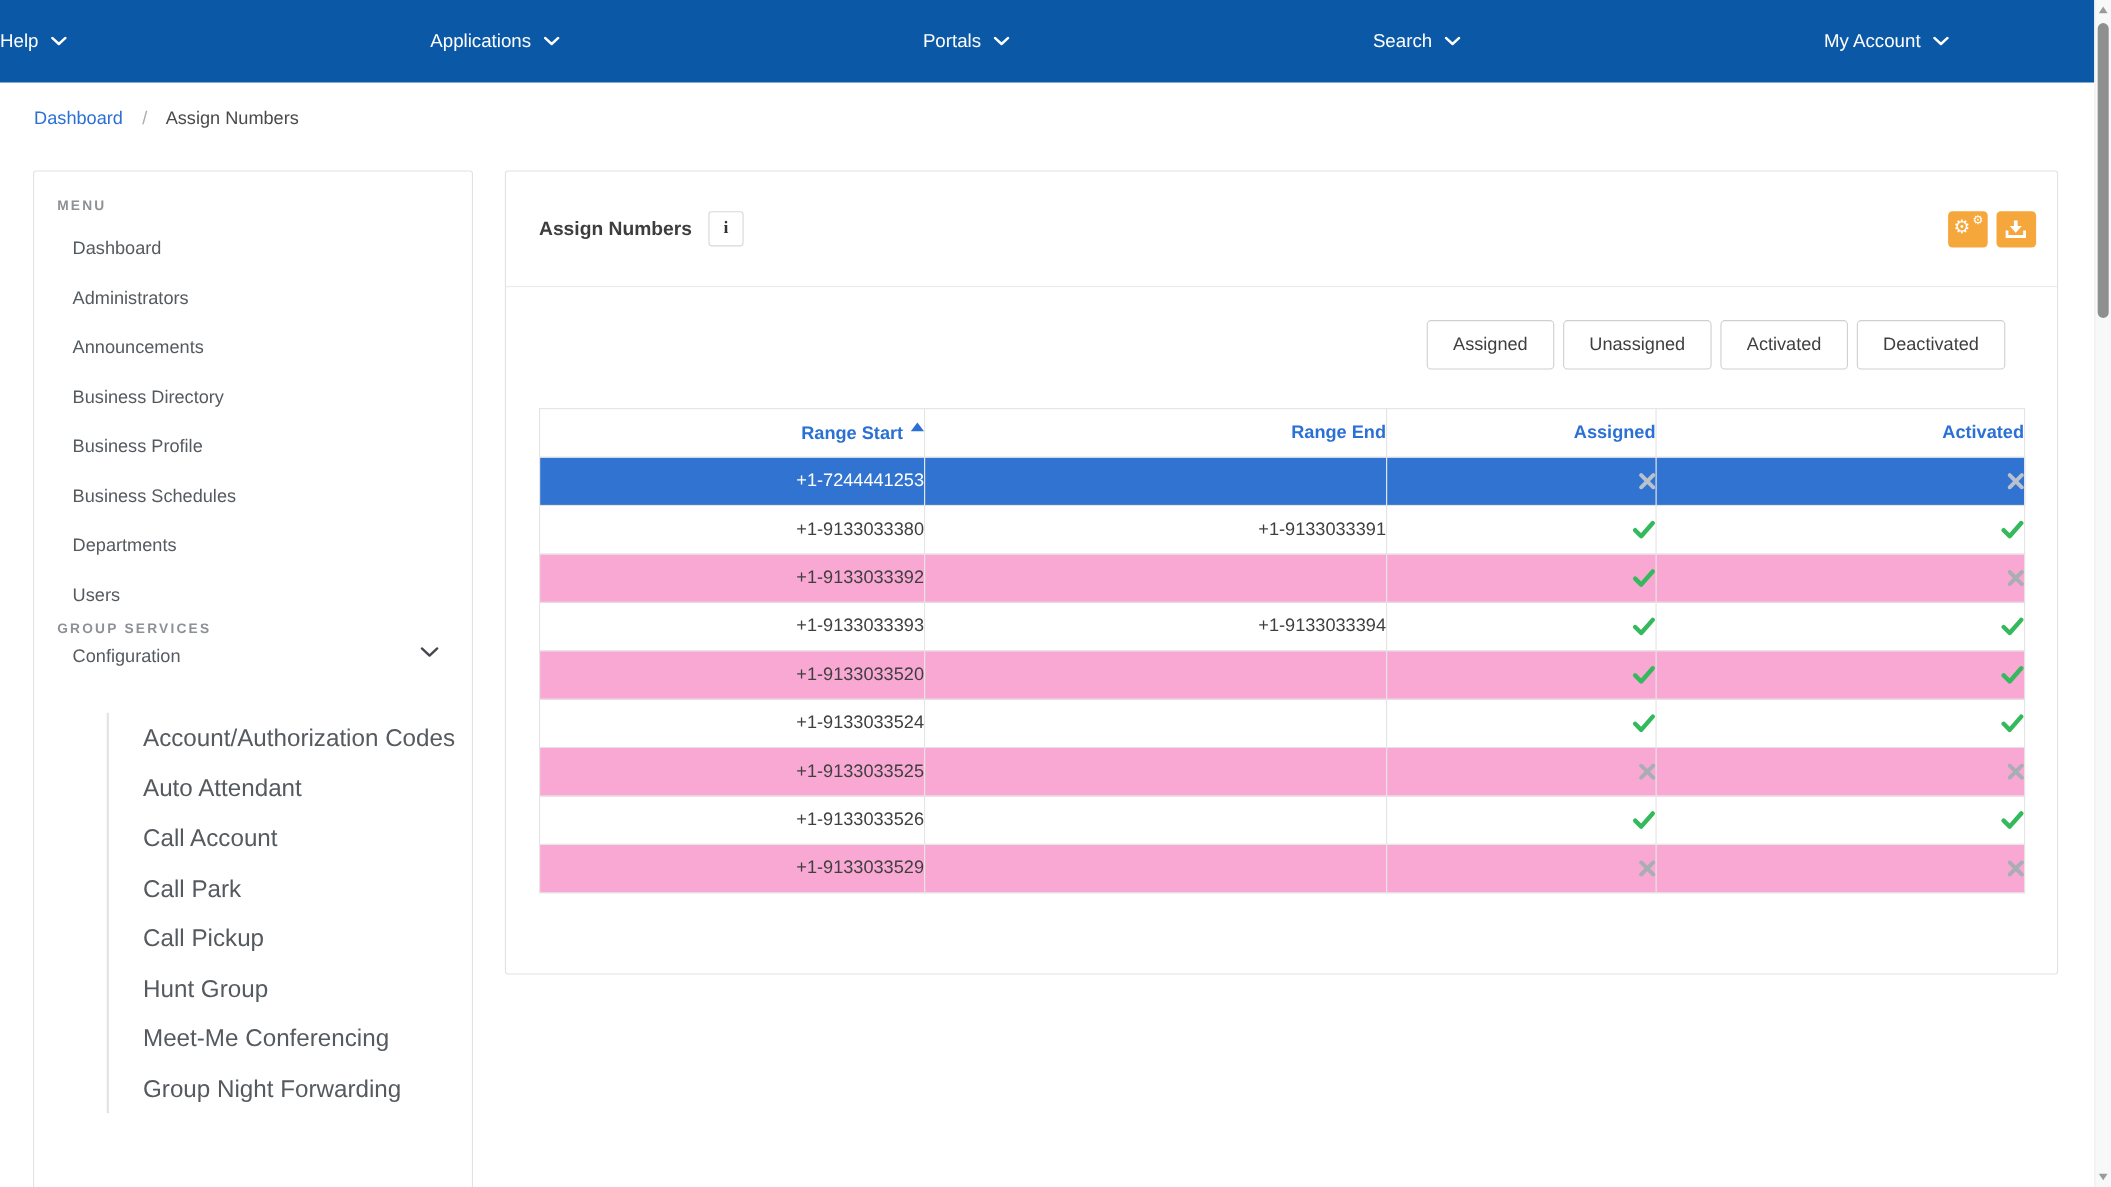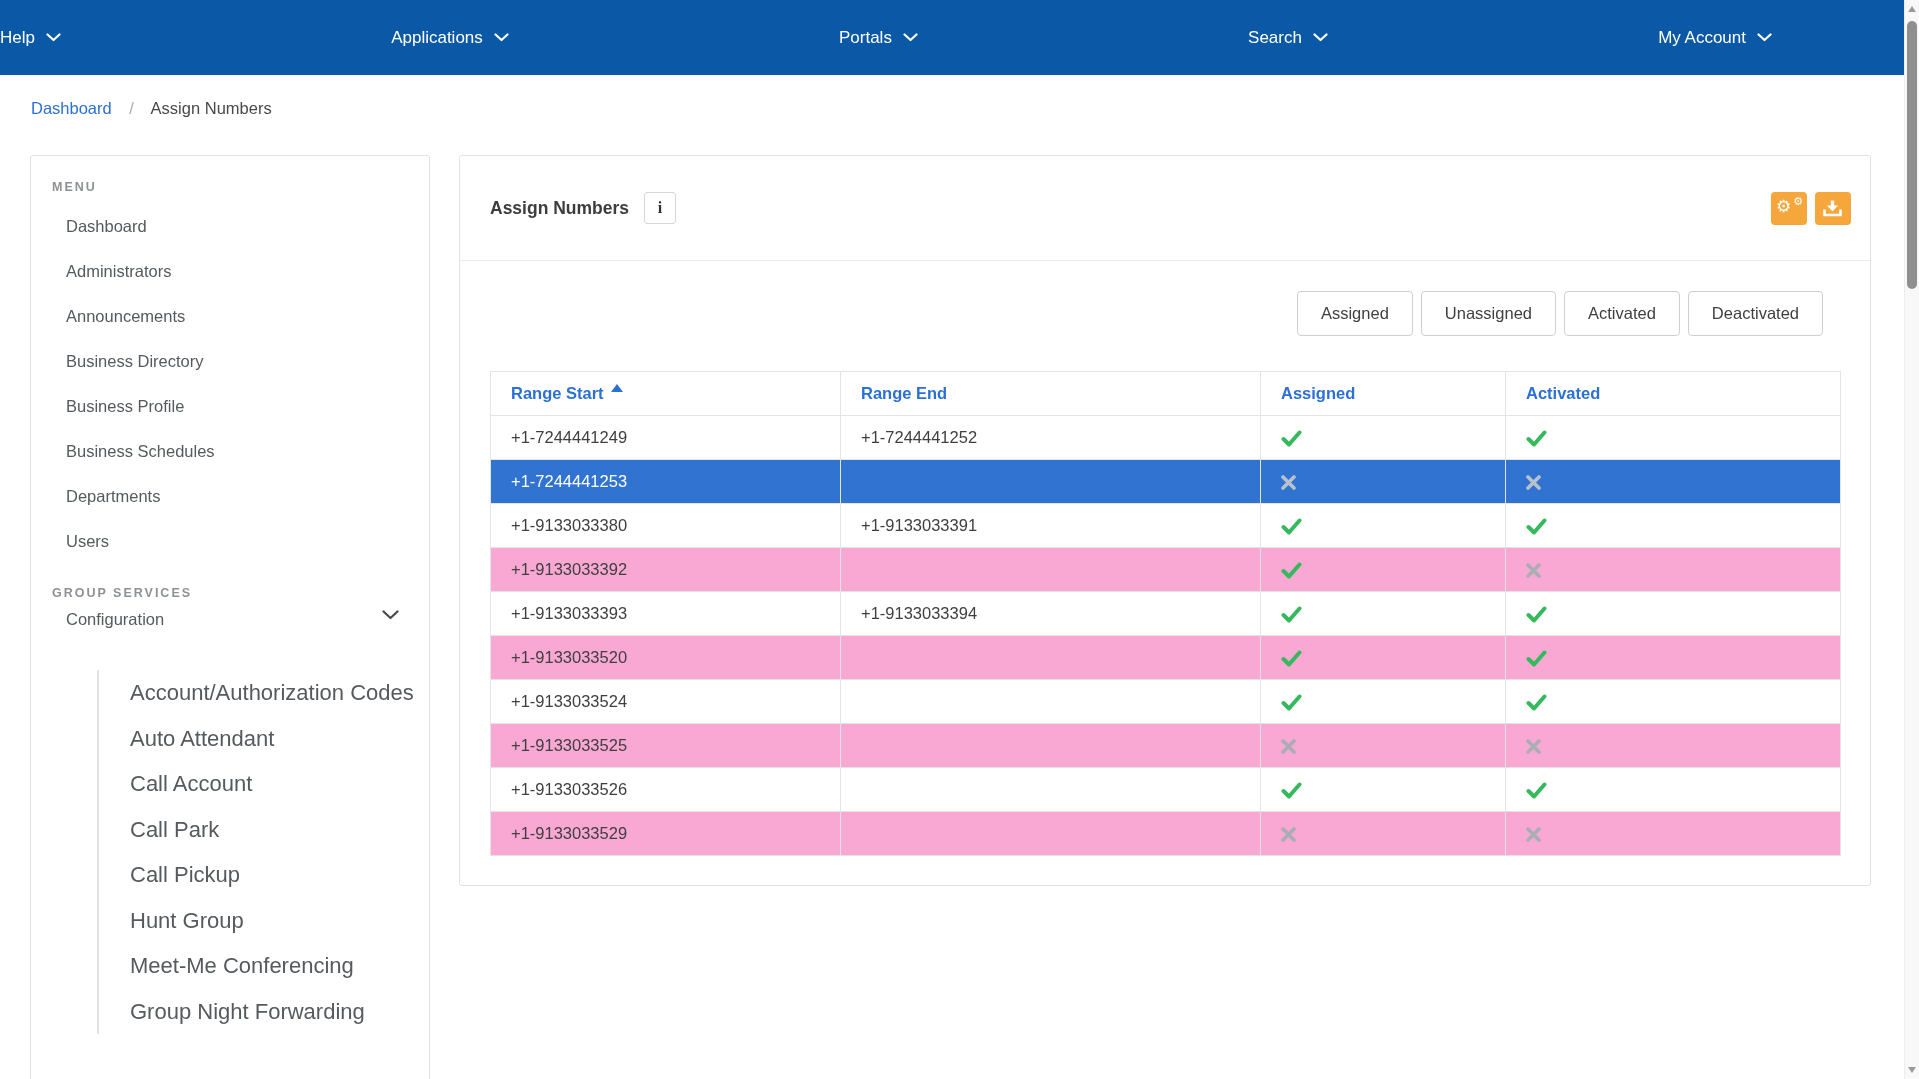--- a/index.html
+++ b/index.html
@@ -37,21 +37,21 @@
   }
   .side-label {
     padding-left:21px; font-size:12.5px; font-weight:bold;
     color:#8d9196; letter-spacing:2px; margin-bottom:10px;
   }
   .side-list { list-style:none; }
   .side-list li {
     height:45px; line-height:45px; padding-left:35px;
     font-size:16.5px; color:#555a5f; cursor:pointer; white-space:nowrap;
   }
-  .group-label { margin-top:22px; }
+  .group-label { margin-top:0; }
   .config-row {
     height:50px; margin-top:6px; padding:0 30px 0 35px;
     display:flex; align-items:flex-start; justify-content:space-between;
     font-size:16.5px; color:#555a5f; cursor:pointer;
   }
   .sub-list {
     list-style:none; margin-left:66px; margin-top:10px;
     border-left:2px solid #e3e3e3;
   }
   .sub-list li {
@@ -98,22 +98,22 @@
   .filter-btn {
     height:45px; padding:0 23px;
     background:#fff; border:1px solid #cfcfcf; border-radius:4px;
     font-size:16.5px; color:#3f3f3f; cursor:pointer;
     font-family:"Liberation Sans", sans-serif;
   }
 
   
   table.numbers { width:1350px; border-collapse:collapse; table-layout:fixed; }
   table.numbers th, table.numbers td {
-    border:1px solid #e4e4e4; height:44px; padding-left:20px;
-    text-align:left; vertical-align:middle; font-size:16.5px;
+    border:1px solid #e4e4e4; height:44px; padding-left:31px;
+    text-align:right; vertical-align:middle; font-size:16.5px;
   }
   table.numbers th { color:#2b70d4; font-weight:bold; background:#fff; cursor:pointer; }
   table.numbers td { color:#3f3f3f; }
   tr.striped td { background:#f9a8d4; }
   tr.selected td { background:#3173d1; color:#fff; }
   .col-rs { width:350px; } .col-re { width:420px; }
   .col-as { width:245px; } .col-ac { width:335px; }
   .sort-asc {
     display:inline-block; margin-left:7px; margin-bottom:7px;
     width:0; height:0;
@@ -247,30 +247,20 @@
       </colgroup>
       <thead>
           <tr id="table-head">
             <th>Range Start<span class="sort-asc"></span></th>
             <th>Range End</th>
             <th>Assigned</th>
             <th>Activated</th>
           </tr>
         </thead>
       <tbody id="table-body">
-          <tr>
-            <td>+1-7244441249</td>
-            <td>+1-7244441252</td>
-            <td><svg class="cell-icon" width="21" height="17" viewBox="0 0 21 17">
-                <path d="M2.5 9 L8 14.5 L18.5 2.5" fill="none" stroke="#35b95d" stroke-width="4" stroke-linecap="round" stroke-linejoin="round"></path>
-              </svg></td>
-            <td><svg class="cell-icon" width="21" height="17" viewBox="0 0 21 17">
-                <path d="M2.5 9 L8 14.5 L18.5 2.5" fill="none" stroke="#35b95d" stroke-width="4" stroke-linecap="round" stroke-linejoin="round"></path>
-              </svg></td>
-          </tr>
           <tr class="selected">
             <td>+1-7244441253</td>
             <td></td>
             <td><svg class="cell-icon" width="15" height="15" viewBox="0 0 15 15">
                 <path d="M2 2 L13 13 M13 2 L2 13" fill="none" stroke="#b9c2cc" stroke-width="3.6" stroke-linecap="round"></path>
               </svg></td>
             <td><svg class="cell-icon" width="15" height="15" viewBox="0 0 15 15">
                 <path d="M2 2 L13 13 M13 2 L2 13" fill="none" stroke="#b9c2cc" stroke-width="3.6" stroke-linecap="round"></path>
               </svg></td>
           </tr>

